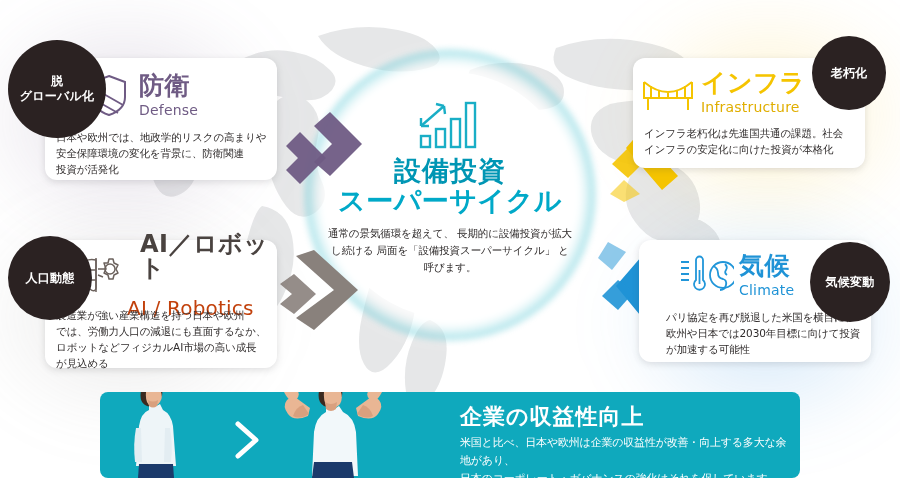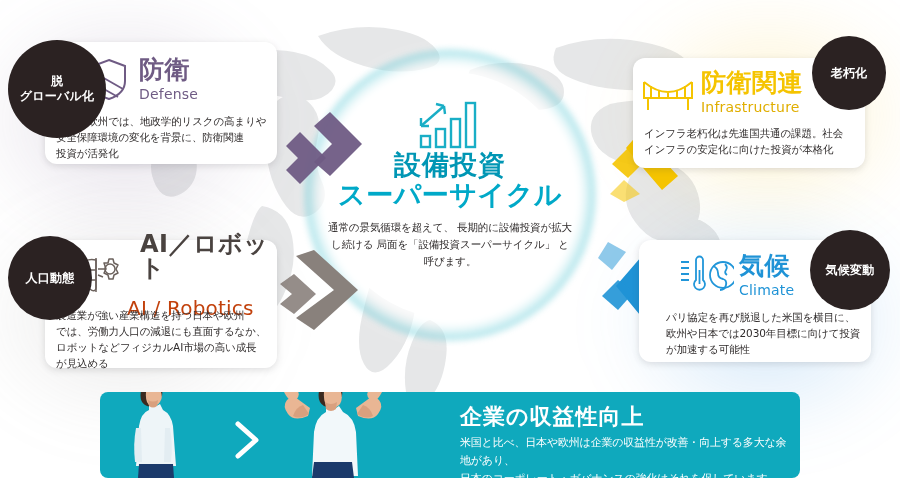--- a/index.html
+++ b/index.html
@@ -45,21 +45,21 @@
 
   
   .badge{position:absolute;border-radius:50%;background:#2b2222;color:#fff;
     display:flex;align-items:center;justify-content:center;text-align:center;
     font-weight:bold;font-size:12px;line-height:1.25;letter-spacing:.2px;}
 
   
   .center-wrap{position:absolute;left:327px;top:72px;width:246px;height:246px;
     display:flex;flex-direction:column;align-items:center;justify-content:flex-start;
     padding-top:24px;box-sizing:border-box;}
-  .c-title1{color:#0096b4;font-size:27px;font-weight:bold;letter-spacing:1px;line-height:1.12;margin-top:0;}
+  .c-title1{color:#0096b4;font-size:27px;font-weight:bold;letter-spacing:1px;line-height:1.12;margin-top:6px;}
   .c-title2{color:#00a9c8;font-size:27px;font-weight:bold;letter-spacing:.5px;line-height:1.12;}
   .c-sub{margin-top:9px;color:#2f2b2b;font-size:10.5px;line-height:1.6;text-align:center;letter-spacing:-.1px;}
 
   
   .banner{position:absolute;left:100px;top:392px;width:700px;height:86px;border-radius:8px;
     background:#0fa9bd;overflow:hidden;}
   .banner-title{position:absolute;left:360px;top:10px;color:#fff;font-size:22px;font-weight:bold;letter-spacing:1px;}
   .banner-body{position:absolute;left:360px;top:42px;width:330px;color:#fff;font-size:11px;
     line-height:1.62;letter-spacing:-.2px;}
 </style>
@@ -139,21 +139,21 @@
       </g>
     </svg>
     <div class="c-title1">設備投資</div>
     <div class="c-title2">スーパーサイクル</div>
     <div class="c-sub">通常の景気循環を超えて、
 長期的に設備投資が拡大し続ける
 局面を「設備投資スーパーサイクル」
 と呼びます。</div>
   </div>
 
-  <div class="card" style="left:45px;top:42px;width:232px;height:122px;">
+  <div class="card" style="left:45px;top:58px;width:232px;height:122px;">
     <div class="card-head" style="padding:10px 0 0 42px;height:54px;">
       <div class="card-icon" style="width:44px;">
         <svg width="38" height="44" viewBox="0 0 38 44">
           <path d="M19 3 L35 9 V24 C35 33 28 39 19 42 C10 39 3 33 3 24 V9 Z" fill="none" stroke="#6f5b84" stroke-width="2"></path>
           <path d="M5 16 L33 32 M5 27 L28 40" stroke="#6f5b84" stroke-width="1.8" fill="none"></path>
         </svg>
       </div>
       <div class="card-titles" style="margin-left:8px;">
         <div class="t-ja" style="color:#6f5b84;font-size:25px;">防衛</div>
         <div class="t-en" style="color:#6f5b84;font-size:14px;margin-top:5px;">Defense</div>
@@ -173,21 +173,21 @@
           <g fill="none" stroke="#f5c400" stroke-width="2">
             <path d="M2 26 L2 10 M50 26 L50 10"></path>
             <path d="M2 10 Q26 30 50 10"></path>
             <path d="M1 26 L51 26"></path>
             <path d="M9 26 L9 14 M17 26 L17 19 M26 26 L26 21 M35 26 L35 19 M43 26 L43 14"></path>
             <path d="M6 26 L6 38 M46 26 L46 38"></path>
           </g>
         </svg>
       </div>
       <div class="card-titles" style="margin-left:6px;">
-        <div class="t-ja" style="color:#f5c400;font-size:25px;">防衛関連</div>
+        <div class="t-ja" style="color:#f5c400;font-size:25px;">インフラ</div>
         <div class="t-en" style="color:#e0ae00;font-size:14px;margin-top:5px;">Infrastructure</div>
       </div>
     </div>
     <div class="card-body" style="padding:8px 10px 0 11px;white-space:pre-line;">インフラ老朽化は先進国共通の課題。社会
 インフラの安定化に向けた投資が本格化</div>
   </div>
   <div class="badge" style="left:812px;top:36px;width:74px;height:74px;">老朽化</div>
 
   <div class="card" style="left:45px;top:240px;width:232px;height:128px;">
     <div class="card-head" style="padding:8px 0 0 28px;height:54px;">
@@ -231,21 +231,21 @@
       </div>
       <div class="card-titles" style="margin-left:4px;">
         <div class="t-ja" style="color:#1f93d6;font-size:25px;">気候</div>
         <div class="t-en" style="color:#1f93d6;font-size:14px;margin-top:5px;">Climate</div>
       </div>
     </div>
     <div class="card-body" style="padding:8px 10px 0 27px;white-space:pre-line;">パリ協定を再び脱退した米国を横目に、
 欧州や日本では2030年目標に向けて投資
 が加速する可能性</div>
   </div>
-  <div class="badge" style="left:810px;top:230px;width:80px;height:80px;">気候変動</div>
+  <div class="badge" style="left:810px;top:242px;width:80px;height:80px;">気候変動</div>
 
   <div class="banner">
     <svg style="position:absolute;left:18px;top:-12px;width:100px;height:98px;" viewBox="0 0 100 98">
       <g>
         <path d="M44 16 q2 -12 -8 -14 q-11 -2 -13 9 q-2 10 4 14 q7 4 12 -2 Z" fill="#3b2a20"></path>
         <path d="M28 12 q8 -6 15 0 q2 6 -1 10 q-3 5 -9 4 q-6 -2 -5 -14 Z" fill="#e9b694"></path>
         <path d="M31 24 q6 4 11 0 l3 6 q8 4 10 16 l3 40 h-40 l3 -40 q2 -13 10 -16 Z" fill="#eef5f8"></path>
         <path d="M18 48 q-3 16 -1 34 h7 l-1 -34 Z" fill="#e3edf2"></path>
         <path d="M52 48 q3 16 1 34 h-7 l1 -34 Z" fill="#e3edf2"></path>
         <path d="M21 84 h34 l1 14 h-36 Z" fill="#1b3a6b"></path>

